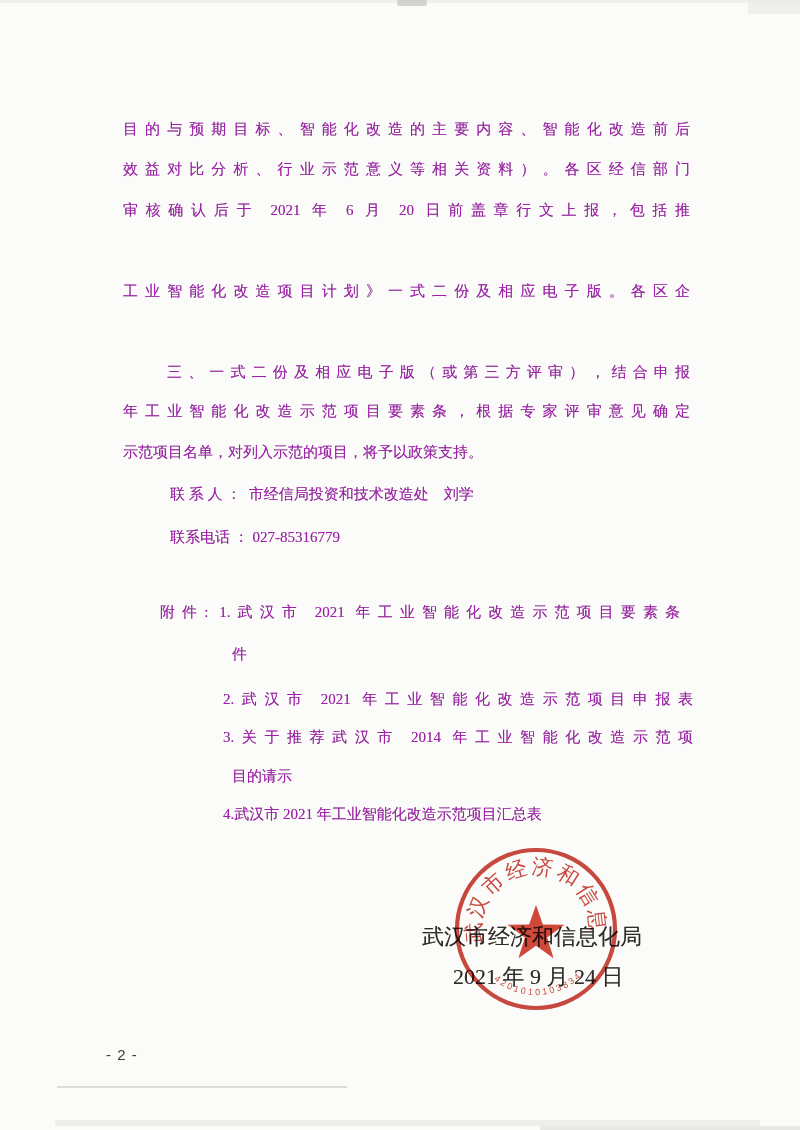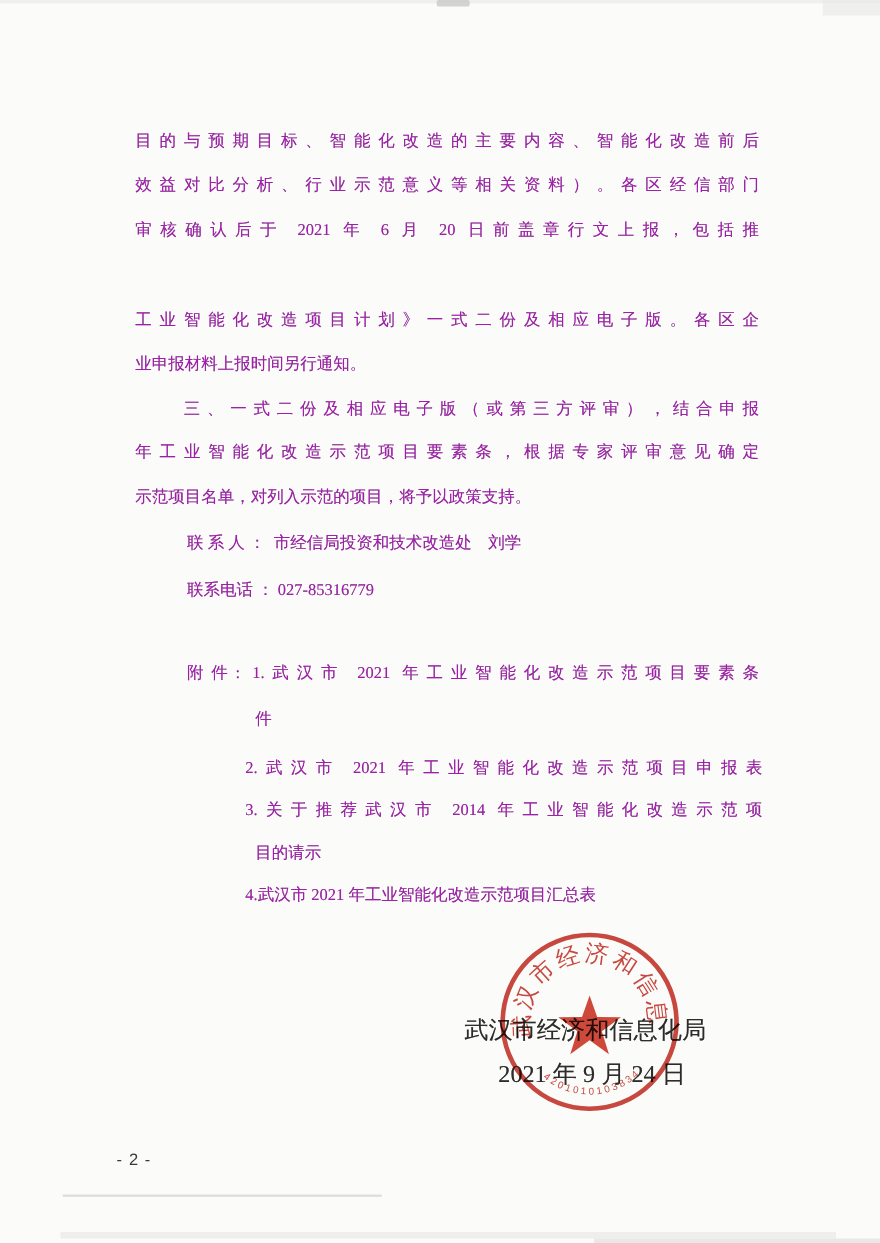--- a/index.html
+++ b/index.html
@@ -13,21 +13,21 @@
   .ln{
     position:absolute;left:123px;width:567px;height:30px;line-height:30px;
     font-size:15px;color:#a21caf;letter-spacing:0;
     text-shadow:0 0 .6px rgba(45,44,42,.45);
     white-space:nowrap;
   }
   .just{text-align:justify;text-align-last:justify;white-space:normal;}
   .pre{white-space:pre;}
   .indent2{left:167px;width:523px;}
   
-  .att-label-line{left:170px;width:520px;}
+  .att-label-line{left:160px;width:520px;}
   .att-item{left:223px;width:470px;}
   .att-cont{left:232px;width:470px;}
   
   .sig{
     position:absolute;height:30px;line-height:30px;font-size:22px;color:#2d2c2a;
     text-shadow:0 0 .6px rgba(45,44,42,.45);white-space:pre;
   }
   .sig-agency{left:422px;top:922px;letter-spacing:0;}
   .sig-date{left:453px;top:962px;}
   
@@ -53,21 +53,20 @@
 </style>
 </head>
 <body>
 
 <div class="page">
 
   <div class="ln just" style="top:114px">目的与预期目标、智能化改造的主要内容、智能化改造前后</div>
   <div class="ln just" style="top:154px">效益对比分析、行业示范意义等相关资料）。各区经信部门</div>
   <div class="ln just" style="top:195px">审核确认后于 2021 年 6 月 20 日前盖章行文上报，包括推</div>
   <div class="ln just" style="top:276px">工业智能化改造项目计划》一式二份及相应电子版。各区企</div>
-  <div class="ln" style="top:316px">业申报材料上报时间另行通知。</div>
 
   <div class="ln just indent2" style="top:357px">三、一式二份及相应电子版（或第三方评审），结合申报</div>
   <div class="ln just" style="top:396px">年工业智能化改造示范项目要素条，根据专家评审意见确定</div>
   <div class="ln pre" style="top:479px;left:170px">联 系 人 ：  市经信局投资和技术改造处    刘学</div>
 
   <div class="ln" style="top:437px">示范项目名单，对列入示范的项目，将予以政策支持。</div>
   <div class="ln pre" style="top:522px;left:170px">联系电话 ： 027-85316779</div>
 
   <div class="ln just att-label-line" style="top:597px">附件: 1.武汉市 2021 年工业智能化改造示范项目要素条</div>
   <div class="ln att-cont" style="top:639px">件</div>

